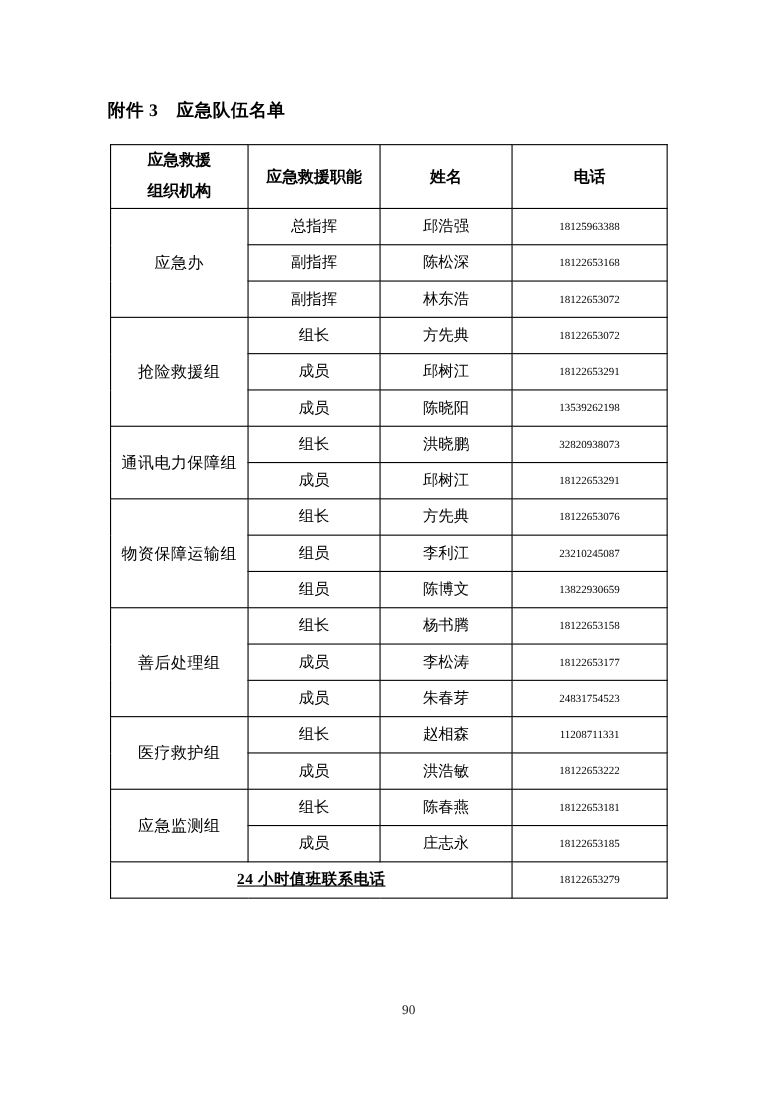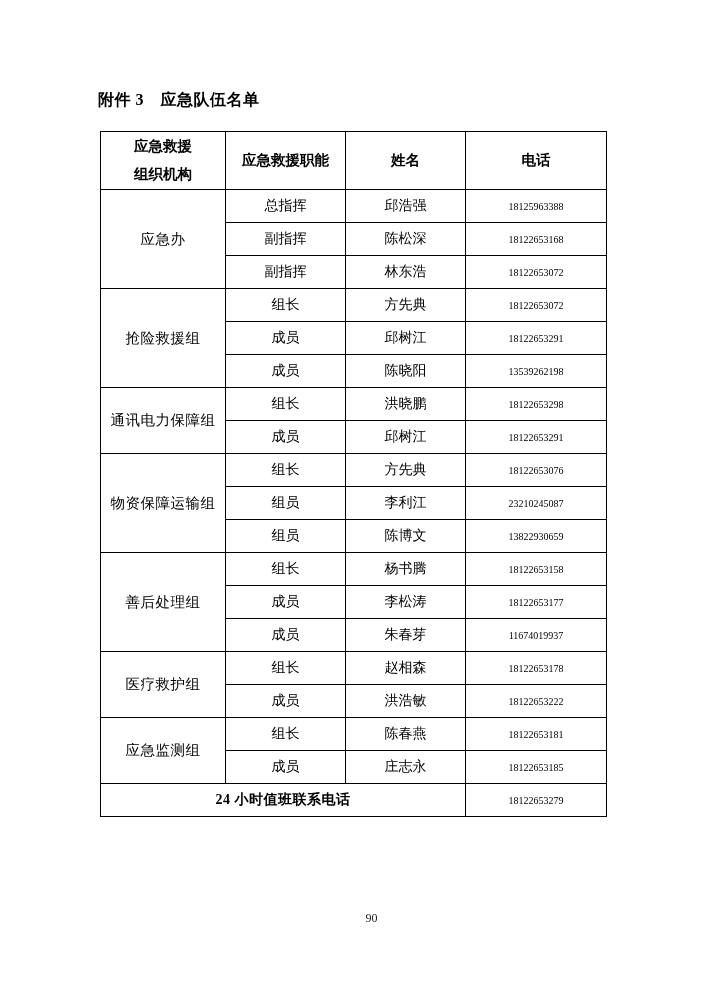--- a/index.html
+++ b/index.html
@@ -41,21 +41,21 @@
     padding: 0 2px;
   }
   table.roster thead th {
     height: 58px;
     font-weight: bold;
     font-size: 14.5px;
   }
   table.roster thead th .two-line { line-height: 1.9; }
   table.roster tbody td { height: 33px; }
   td.group-cell { font-weight: normal; font-size: 14.5px; letter-spacing: 0.5px; }
-  td.footer-label { font-weight: bold; height: 35px; letter-spacing: 0.5px; }
+  td.footer-label { font-weight: bold; height: 35px; letter-spacing: 0.5px; text-decoration: underline; }
   td.phone-cell { font-size: 10px; }
   .page-number {
     position: absolute;
     left: 0;
     width: 100%;
     top: 911px;
     text-align: center;
     font-size: 12px;
     color: #222222;
     padding-left: 40px;
@@ -116,21 +116,21 @@
       </tr>
       <tr>
         <td>成员</td>
         <td>陈晓阳</td>
         <td class="phone-cell">13539262198</td>
       </tr>
       <tr>
         <td class="group-cell" rowspan="2">通讯电力保障组</td>
         <td>组长</td>
         <td>洪晓鹏</td>
-        <td class="phone-cell">18122653298</td>
+        <td class="phone-cell">32820938073</td>
       </tr>
       <tr>
         <td>成员</td>
         <td>邱树江</td>
         <td class="phone-cell">18122653291</td>
       </tr>
       <tr>
         <td class="group-cell" rowspan="3">物资保障运输组</td>
         <td>组长</td>
         <td>方先典</td>
@@ -153,27 +153,27 @@
         <td class="phone-cell">18122653158</td>
       </tr>
       <tr>
         <td>成员</td>
         <td>李松涛</td>
         <td class="phone-cell">18122653177</td>
       </tr>
       <tr>
         <td>成员</td>
         <td>朱春芽</td>
-        <td class="phone-cell">11674019937</td>
+        <td class="phone-cell">24831754523</td>
       </tr>
       <tr>
         <td class="group-cell" rowspan="2">医疗救护组</td>
         <td>组长</td>
         <td>赵相森</td>
-        <td class="phone-cell">18122653178</td>
+        <td class="phone-cell">11208711331</td>
       </tr>
       <tr>
         <td>成员</td>
         <td>洪浩敏</td>
         <td class="phone-cell">18122653222</td>
       </tr>
       <tr>
         <td class="group-cell" rowspan="2">应急监测组</td>
         <td>组长</td>
         <td>陈春燕</td>

